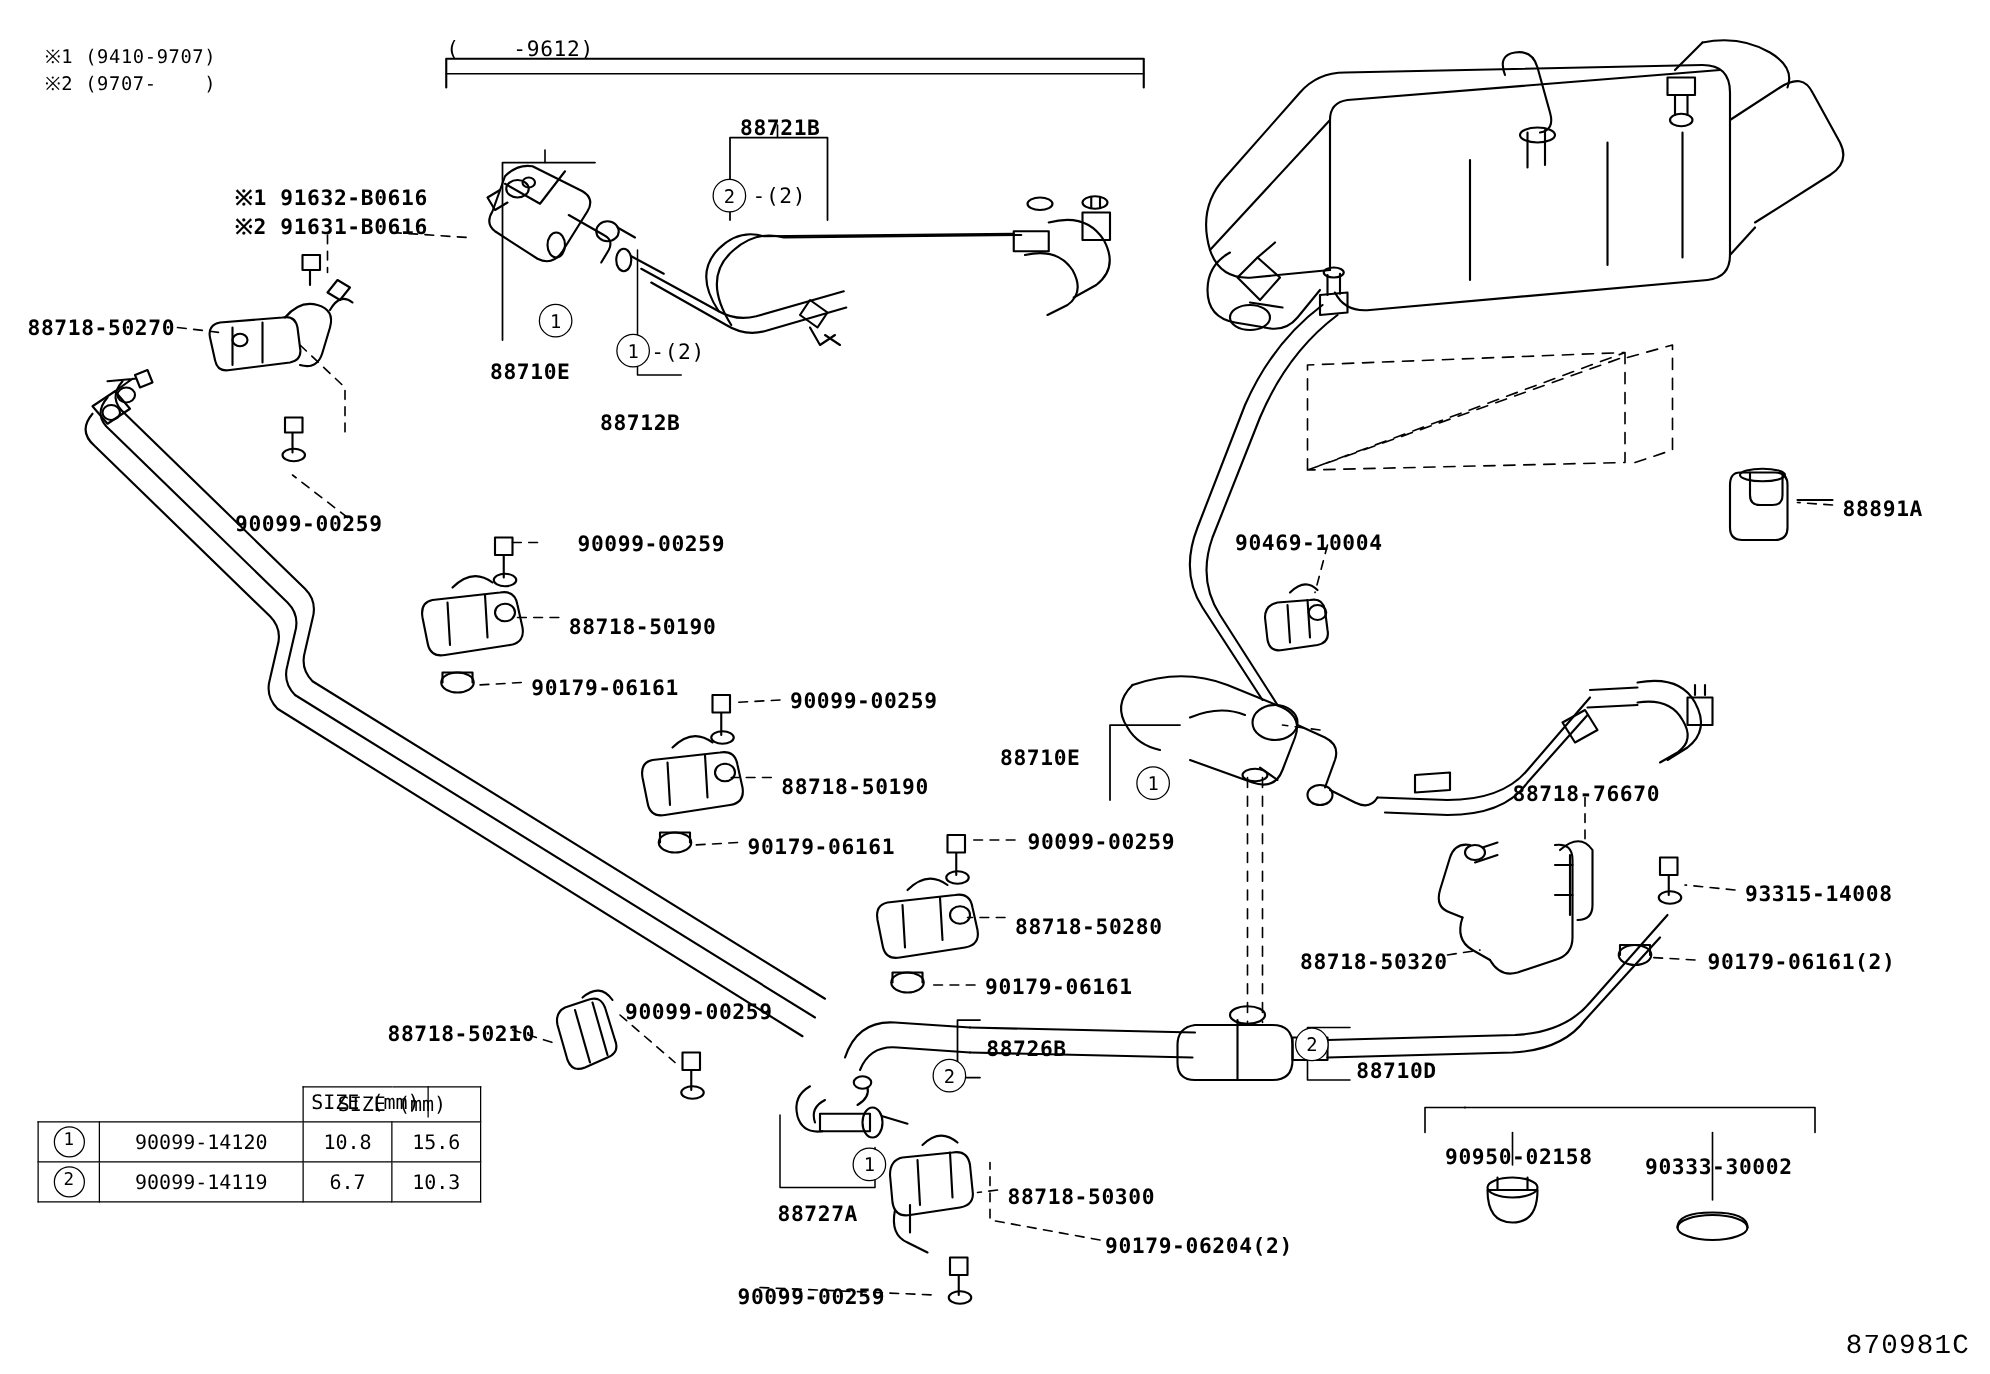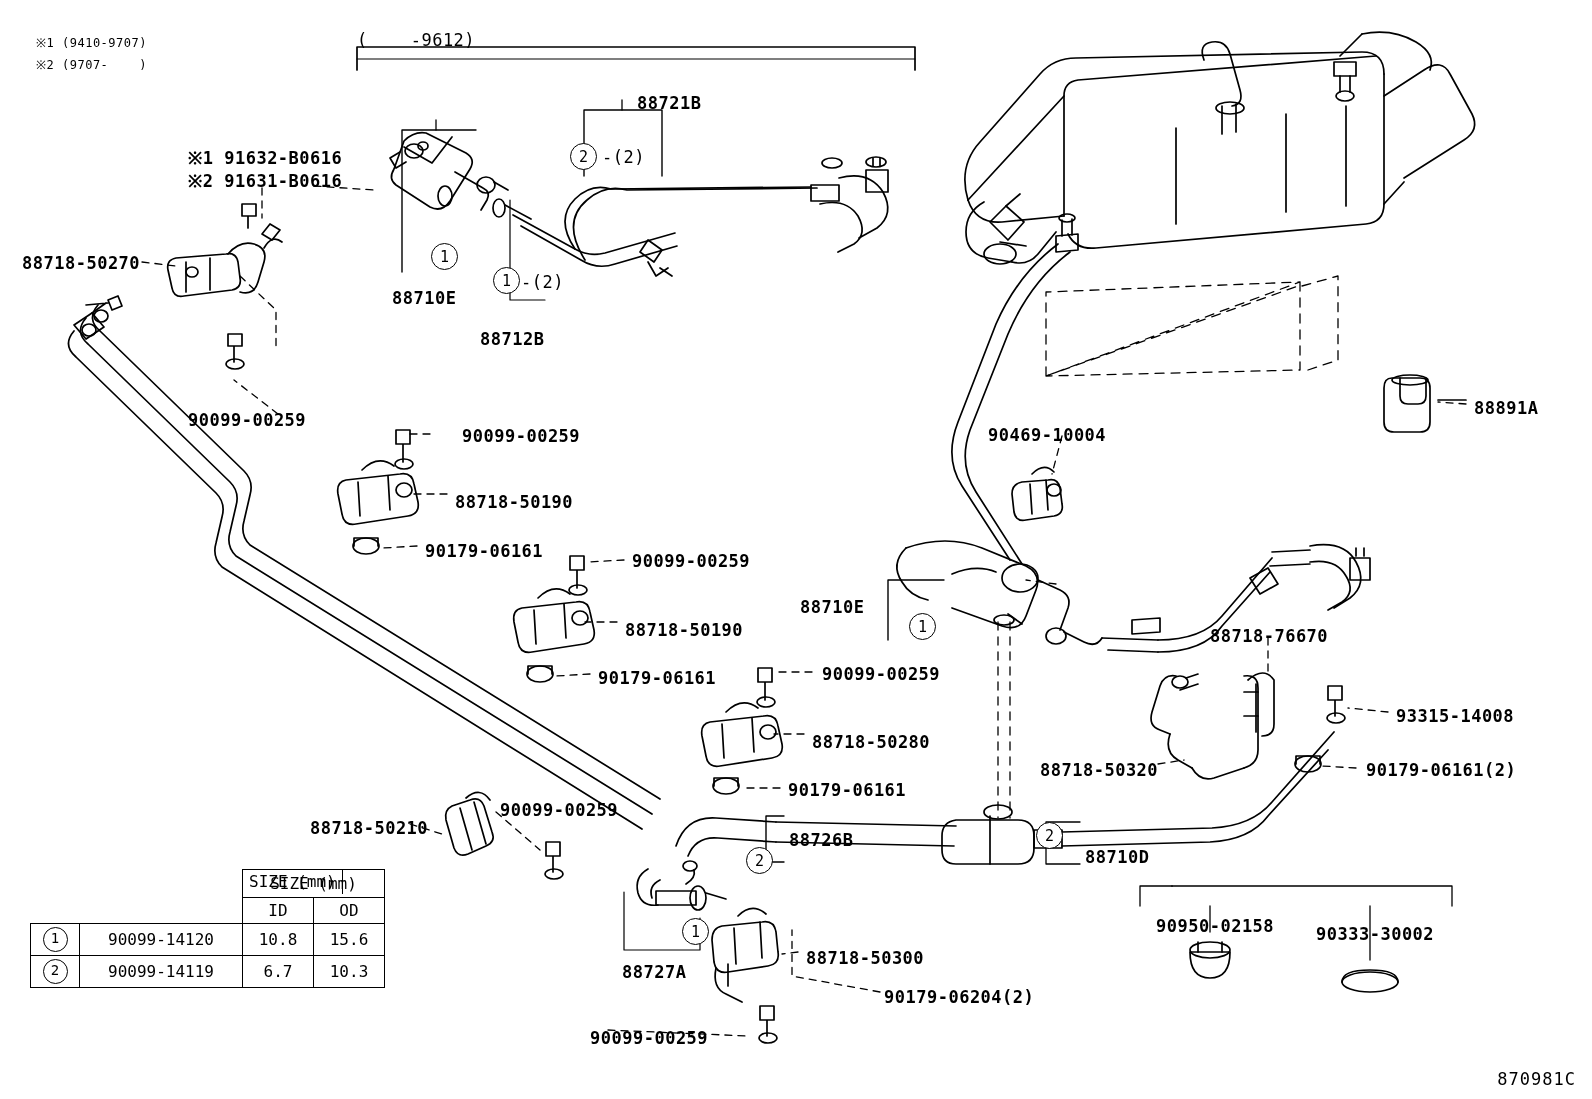--- a/index.html
+++ b/index.html
@@ -1,29 +1,29 @@
 <!DOCTYPE html>
 <html><head>
 <meta charset="utf-8">
 <style>
   html,body{margin:0;padding:0;background:#ffffff;}
   body{width:1592px;height:1099px;position:relative;font-family:"DejaVu Sans Mono", monospace;color:#000;}
   #stage{position:relative;width:1592px;height:1099px;overflow:hidden;}
   .lbl{position:absolute;font-family:"DejaVu Sans Mono", monospace;font-size:17px;letter-spacing:0.5px;white-space:pre;color:#000;}
   .lbl.b{font-weight:bold;}
-  .lbl.note{font-size:12px;text-align:center;}
+  .lbl.note{font-size:15px;text-align:center;}
   svg{position:absolute;left:0;top:0;}
   .callout{position:absolute;border:1.6px solid #000;border-radius:50%;width:25px;height:25px;
            display:flex;align-items:center;justify-content:center;font-size:15px;background:#fff;}
   table.sizetbl{position:absolute;border-collapse:collapse;font-family:"DejaVu Sans Mono", monospace;font-size:16px;}
   table.sizetbl td,table.sizetbl th{border:1.6px solid #000;text-align:center;padding:3px 6px;font-weight:normal;}
   .idcell{width:58px;}
   .partcell{width:150px;}
   .numcell{width:36px;}
-  .figid{position:absolute;right:16px;bottom:10px;font-size:17px;letter-spacing:1px;}
+  .figid{position:absolute;right:16px;bottom:10px;font-size:22px;letter-spacing:1px;font-family:Liberation Mono, monospace;}
 </style>
 </head>
 <body>
 
 <div id="stage">
 
   <svg width="1592" height="1099" viewBox="0 0 1592 1099">
     <g fill="none" stroke="#000" stroke-width="1.7" stroke-linecap="round" stroke-linejoin="round">
 
       <path d="M357 47 L357 70 M357 47 L915 47 M915 47 L915 70"></path>
@@ -281,21 +281,21 @@
   </svg>
 
   <div class="lbl note" style="left:36px;top:34px;">※1 (9410-9707)</div>
   <div class="lbl note" style="left:36px;top:56px;">※2 (9707-    )</div>
   <div class="lbl" style="left:357px;top:30px;">(    -9612)</div>
 
   <div class="lbl b" style="left:188px;top:146px;">※1 91632-B0616</div>
   <div class="lbl b" style="left:188px;top:169px;">※2 91631-B0616</div>
   <div class="lbl b" style="left:22px;top:253px;">88718-50270</div>
   <div class="lbl b" style="left:188px;top:410px;">90099-00259</div>
-  <div class="lbl b" style="left:592px;top:93px;margin-left:45px;">88721B</div>
+  <div class="lbl b" style="left:592px;top:93px;">88721B</div>
   <div class="lbl b" style="left:392px;top:288px;">88710E</div>
   <div class="lbl b" style="left:480px;top:329px;">88712B</div>
   <div class="lbl" style="left:602px;top:147px;">-(2)</div>
   <div class="lbl" style="left:521px;top:272px;">-(2)</div>
   <div class="lbl b" style="left:462px;top:426px;">90099-00259</div>
   <div class="lbl b" style="left:455px;top:492px;">88718-50190</div>
   <div class="lbl b" style="left:425px;top:541px;">90179-06161</div>
   <div class="lbl b" style="left:632px;top:551px;">90099-00259</div>
   <div class="lbl b" style="left:625px;top:620px;">88718-50190</div>
   <div class="lbl b" style="left:598px;top:668px;">90179-06161</div>
@@ -337,26 +337,20 @@
     </table>
 
   <table class="sizetbl" style="left:30px;top:869px;">
     <tbody>
         <tr>
       <td style="border:none;" class="numcell"></td>
       <td style="border:none;" class="partcell"></td>
       <td colspan="2" style="border-bottom:1.6px solid #000;border-top:1.6px solid #000;border-left:1.6px solid #000;border-right:1.6px solid #000;padding:4px 10px;">SIZE (mm)</td>
     </tr>
     <tr>
-      <td style="border:none;"></td>
-      <td style="border:none;"></td>
-      <td class="idcell">ID</td>
-      <td class="idcell">OD</td>
-    </tr>
-    <tr>
       <td class="numcell"><span style="display:inline-block;width:23px;height:23px;line-height:21px;border:1.6px solid #000;border-radius:50%;font-size:14px;">1</span></td>
       <td class="partcell">90099-14120</td>
       <td class="idcell">10.8</td>
       <td class="idcell">15.6</td>
     </tr>
     <tr>
       <td class="numcell"><span style="display:inline-block;width:23px;height:23px;line-height:21px;border:1.6px solid #000;border-radius:50%;font-size:14px;">2</span></td>
       <td class="partcell">90099-14119</td>
       <td class="idcell">6.7</td>
       <td class="idcell">10.3</td>

